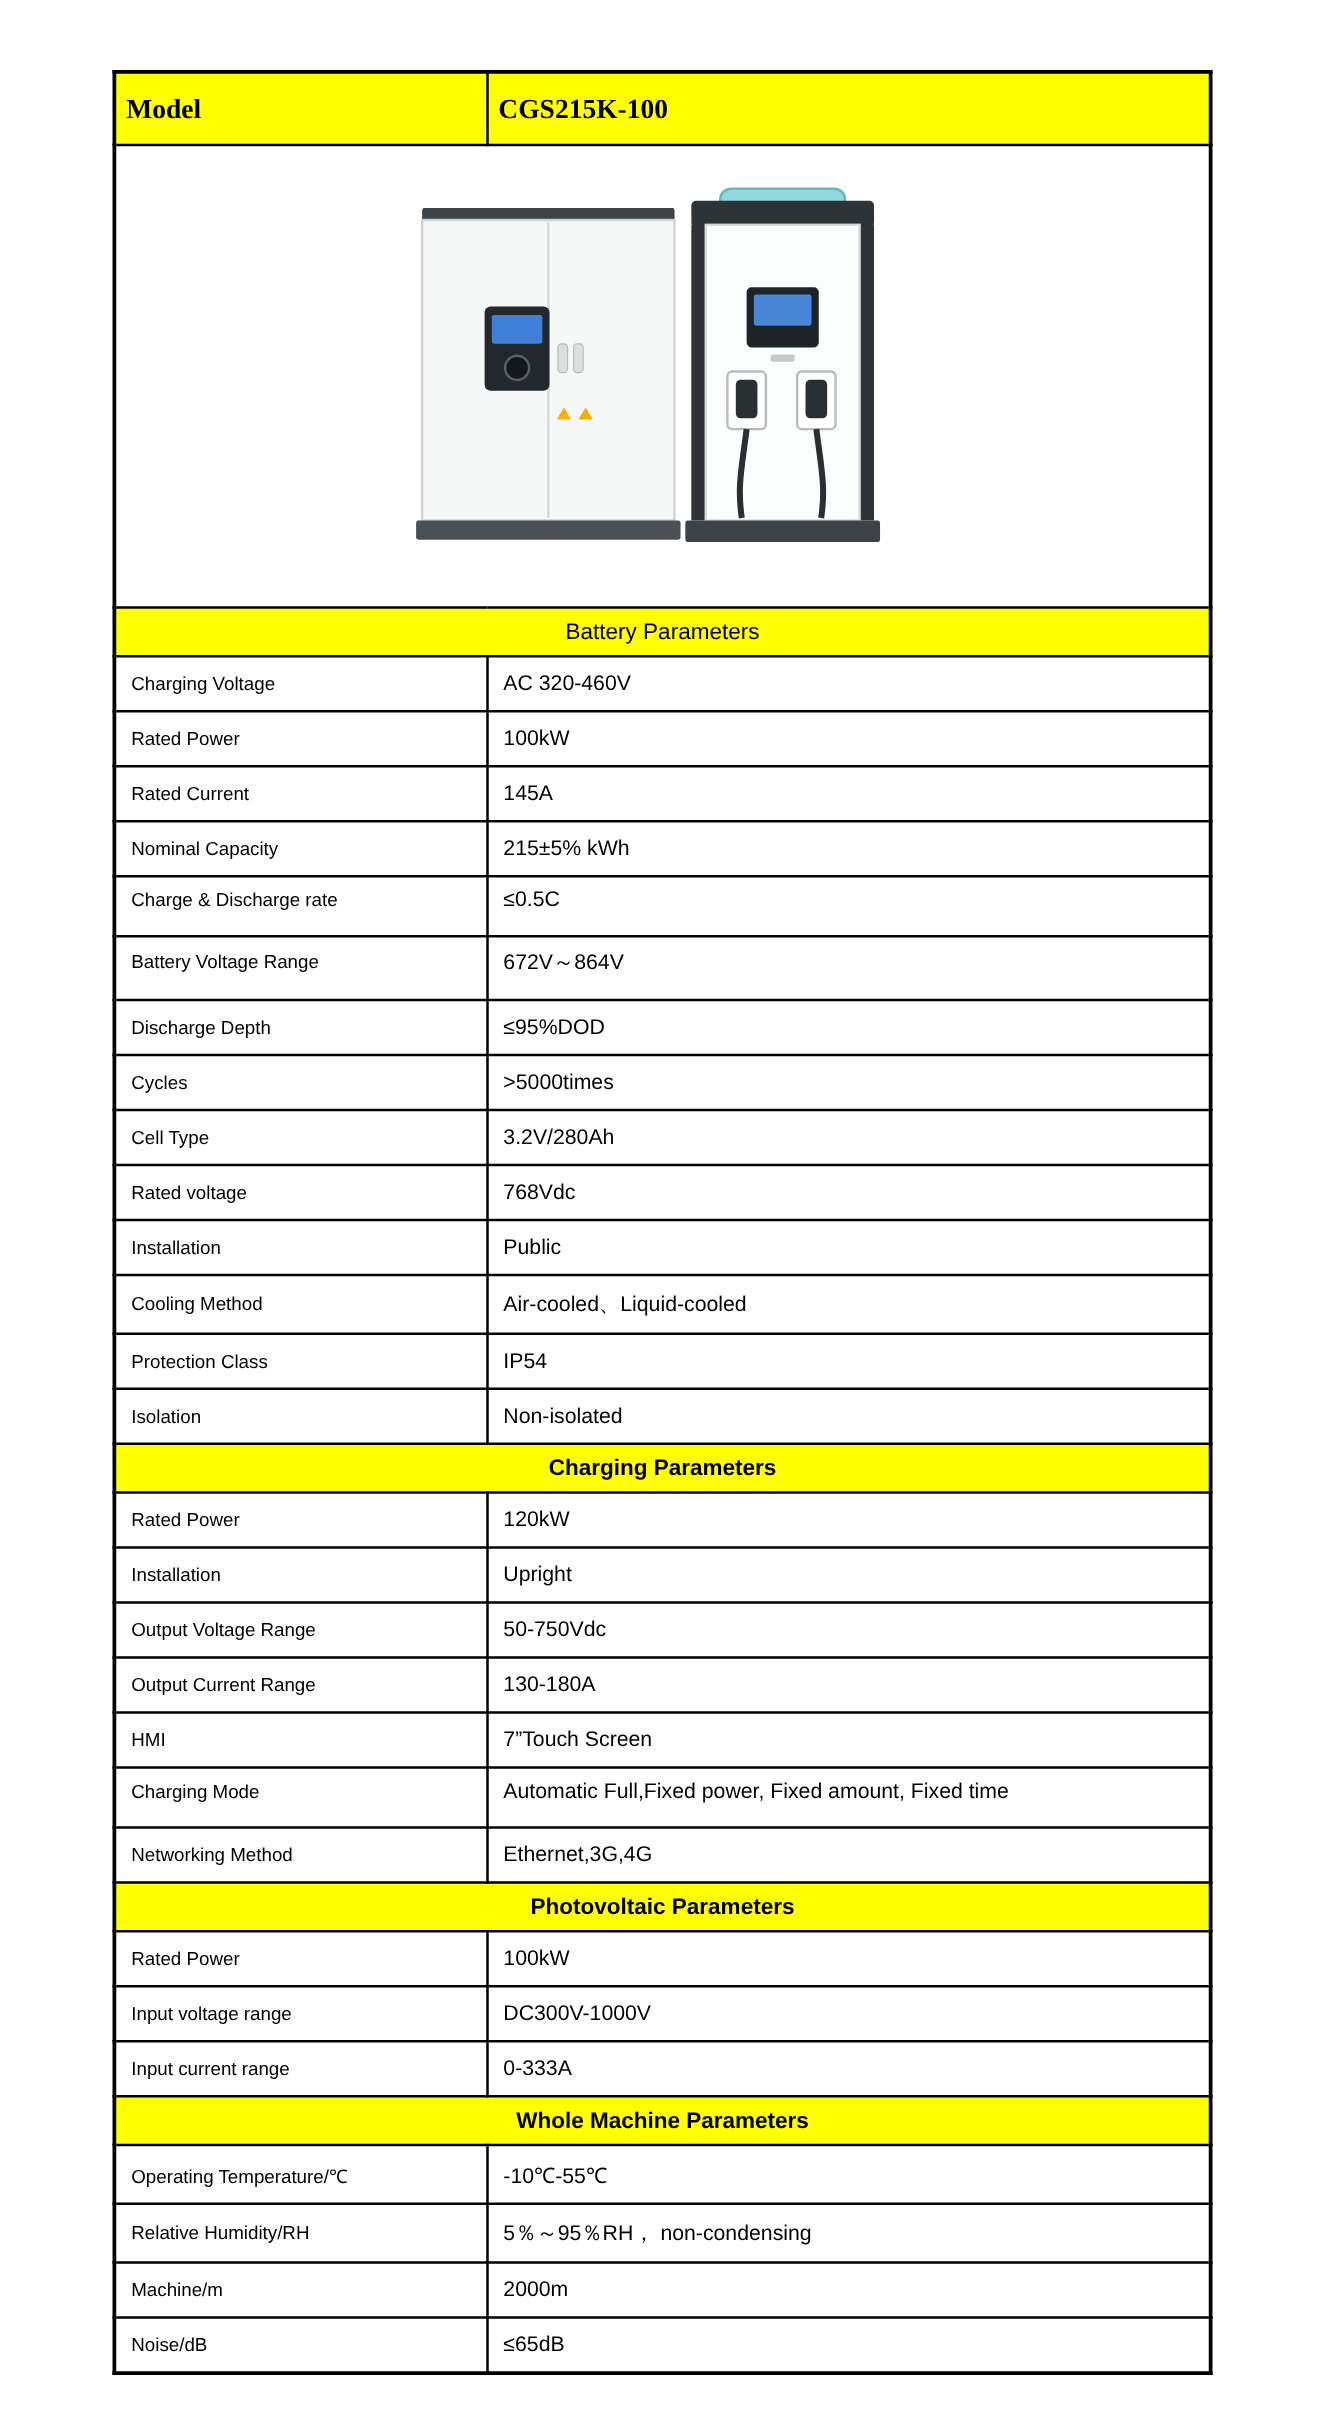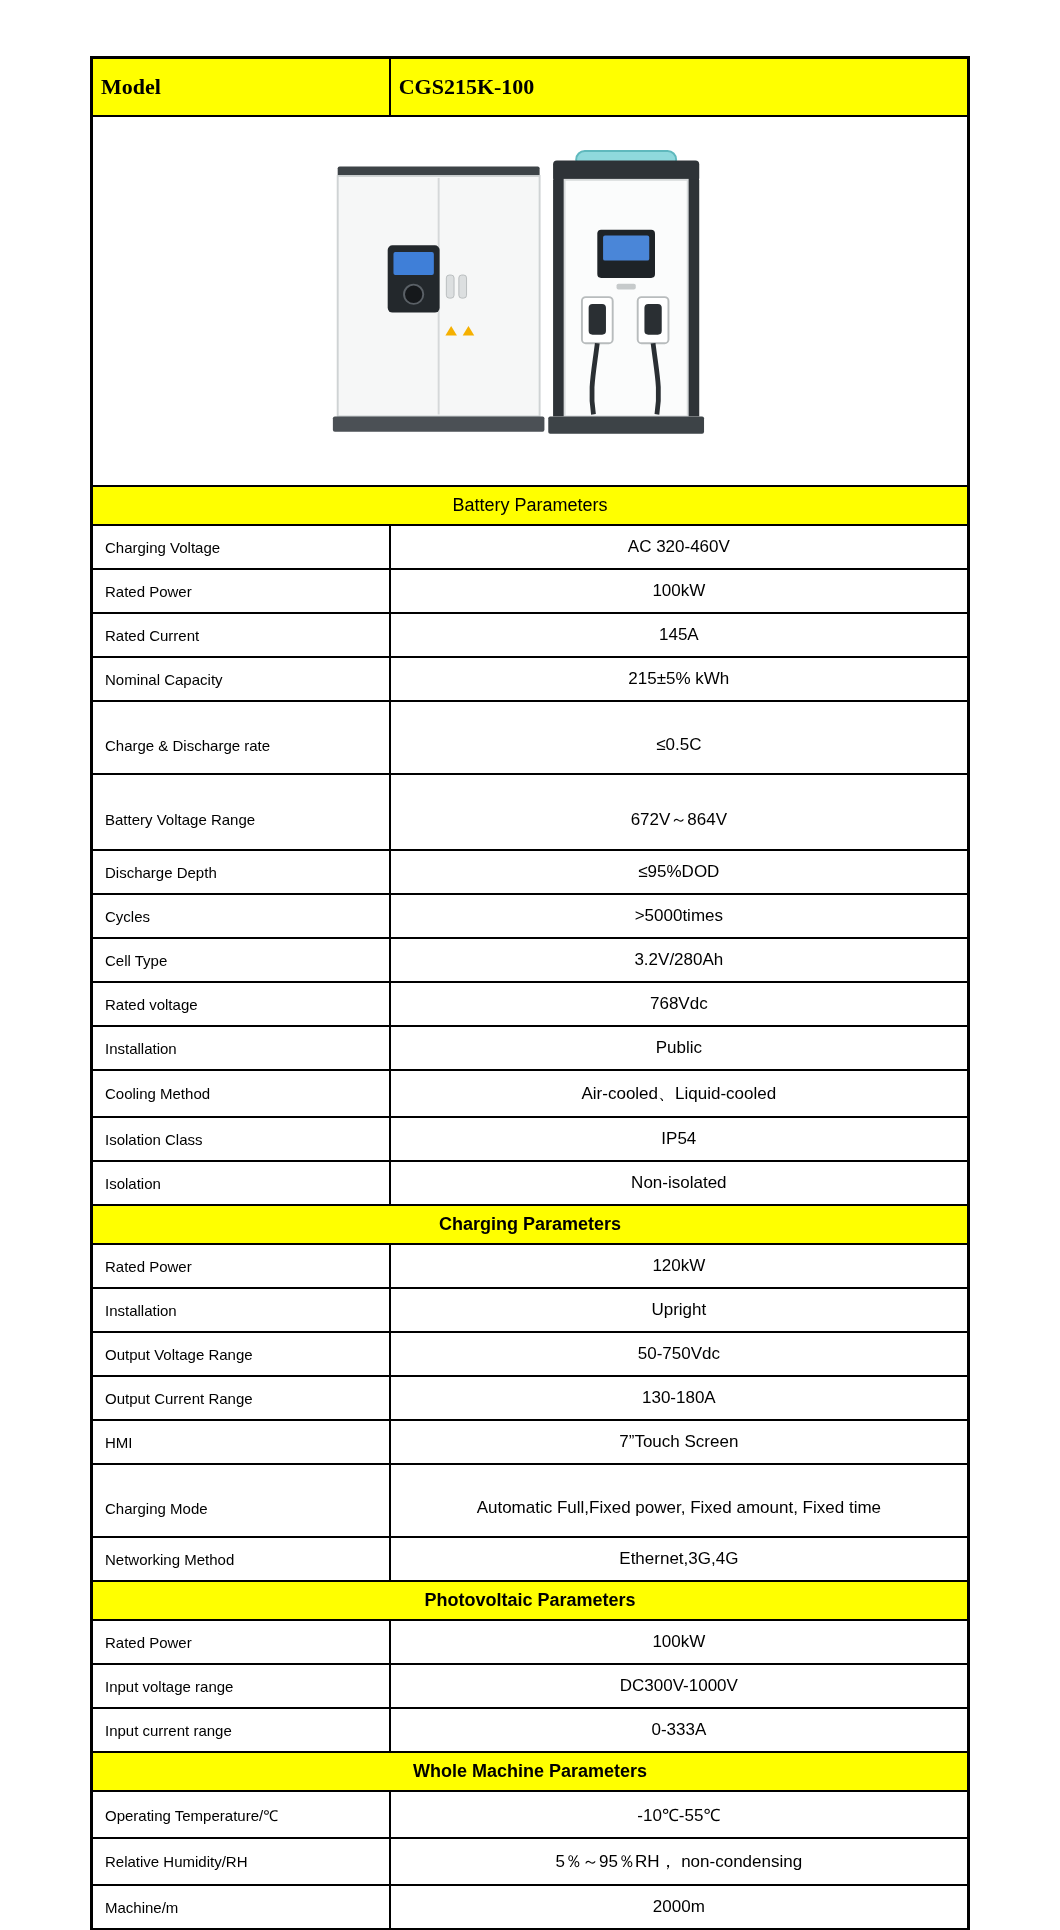--- a/index.html
+++ b/index.html
@@ -53,25 +53,24 @@
   }
   tr.section-0 td.section-title { font-weight: normal; }
   
   td.param-name {
     text-align: left;
     font-size: 15px;
     padding: 11px 12px;
     width: 34%;
   }
   td.param-value {
-    text-align: center;
     font-size: 17px;
     padding: 11px 12px;
   }
-  tr.row-tall td { padding-top: 33px; padding-bottom: 18px; margin-top: 23px; }
+  tr.row-tall td { padding-top: 8px; padding-bottom: 18px; margin-top: 23px; }
 </style>
 </head>
 <body>
 
 <div class="page">
   <table class="spec-table">
     <tbody>
       <tr>
         <td class="model-cell model-label-cell">Model</td>
         <td class="model-cell">CGS215K-100</td>
@@ -174,21 +173,21 @@
         </tr>
         <tr>
           <td class="param-name">Installation</td>
           <td class="param-value">Public</td>
         </tr>
         <tr>
           <td class="param-name">Cooling Method</td>
           <td class="param-value">Air-cooled、Liquid-cooled</td>
         </tr>
         <tr>
-          <td class="param-name">Isolation Class</td>
+          <td class="param-name">Protection Class</td>
           <td class="param-value">IP54</td>
         </tr>
         <tr>
           <td class="param-name">Isolation</td>
           <td class="param-value">Non-isolated</td>
         </tr>
         <tr class="section-1">
           <td colspan="2" class="section-title">Charging Parameters</td>
         </tr>
         <tr>

